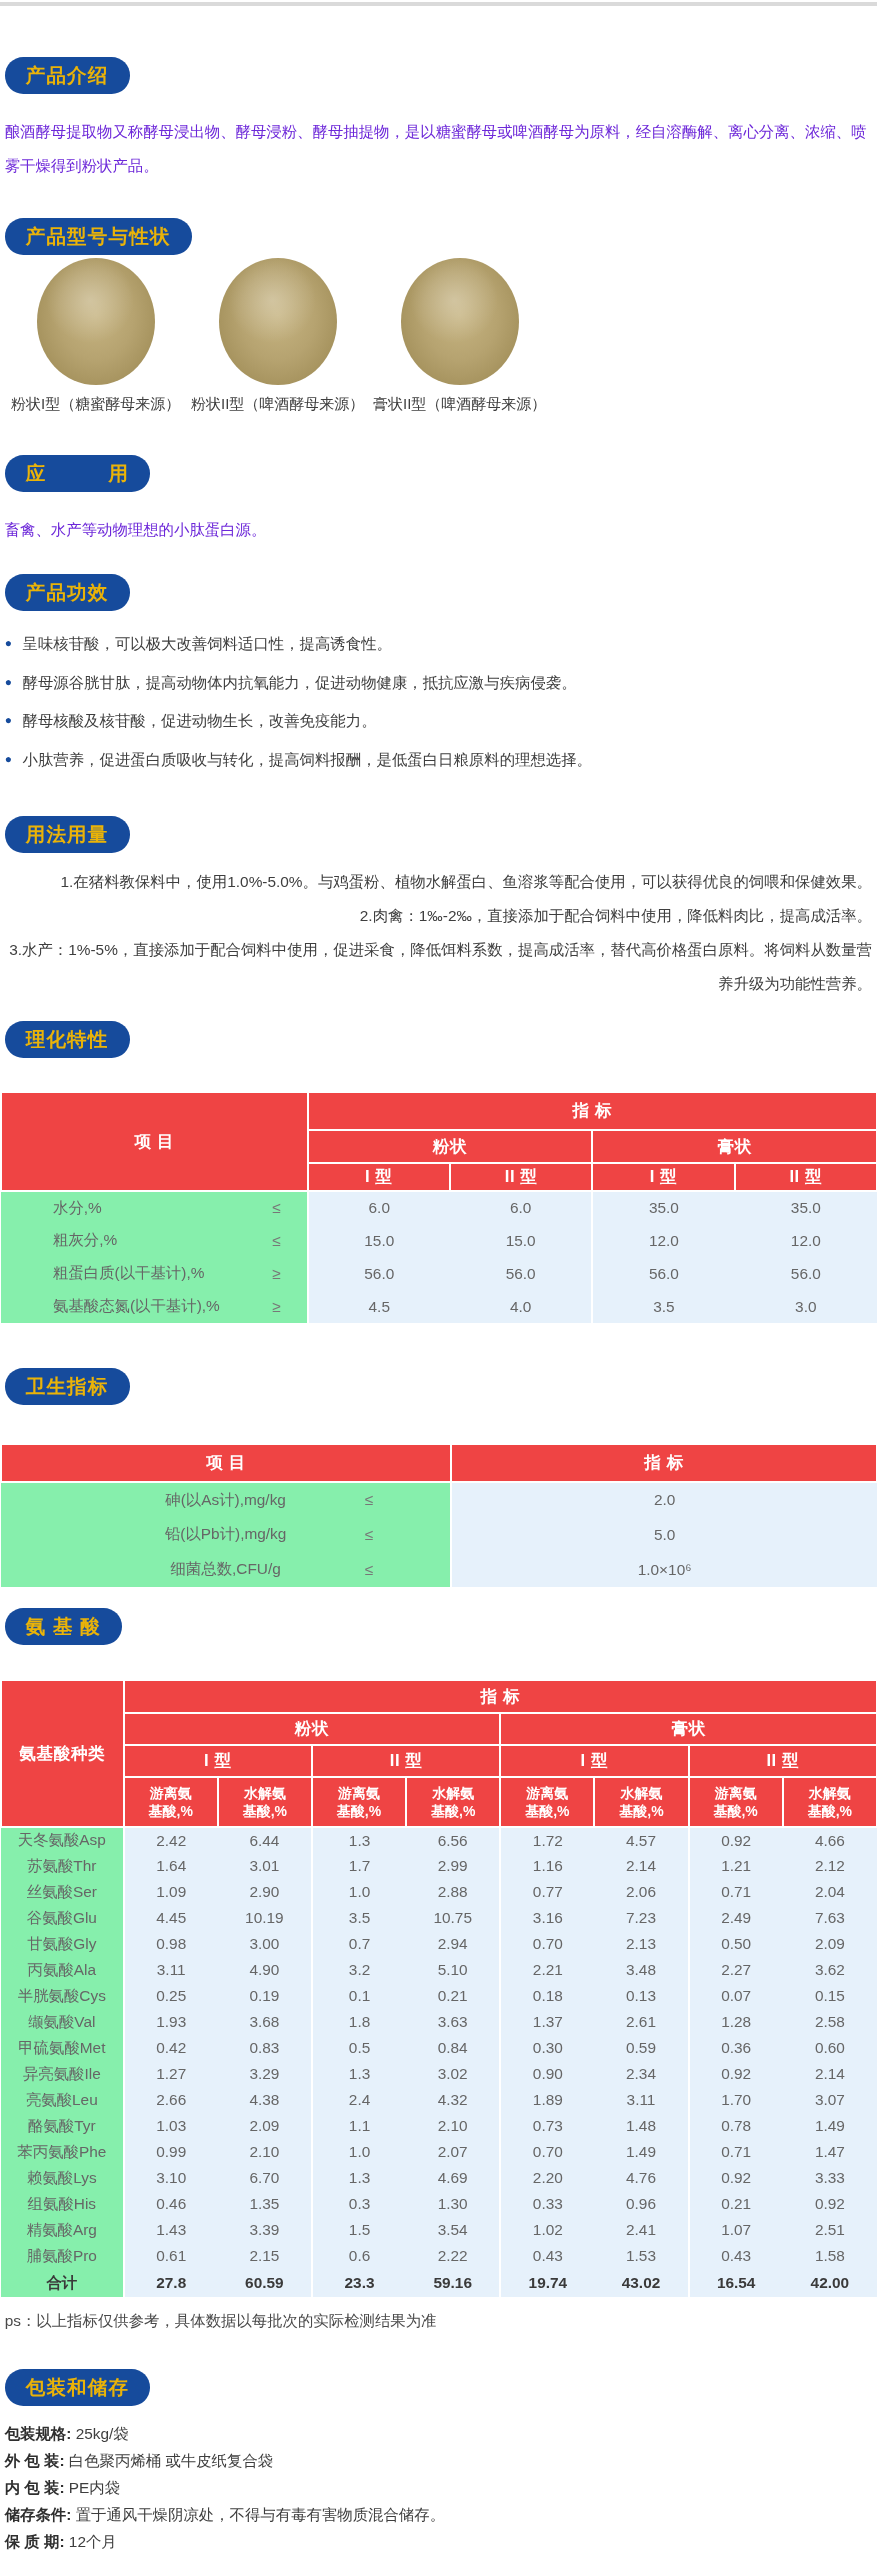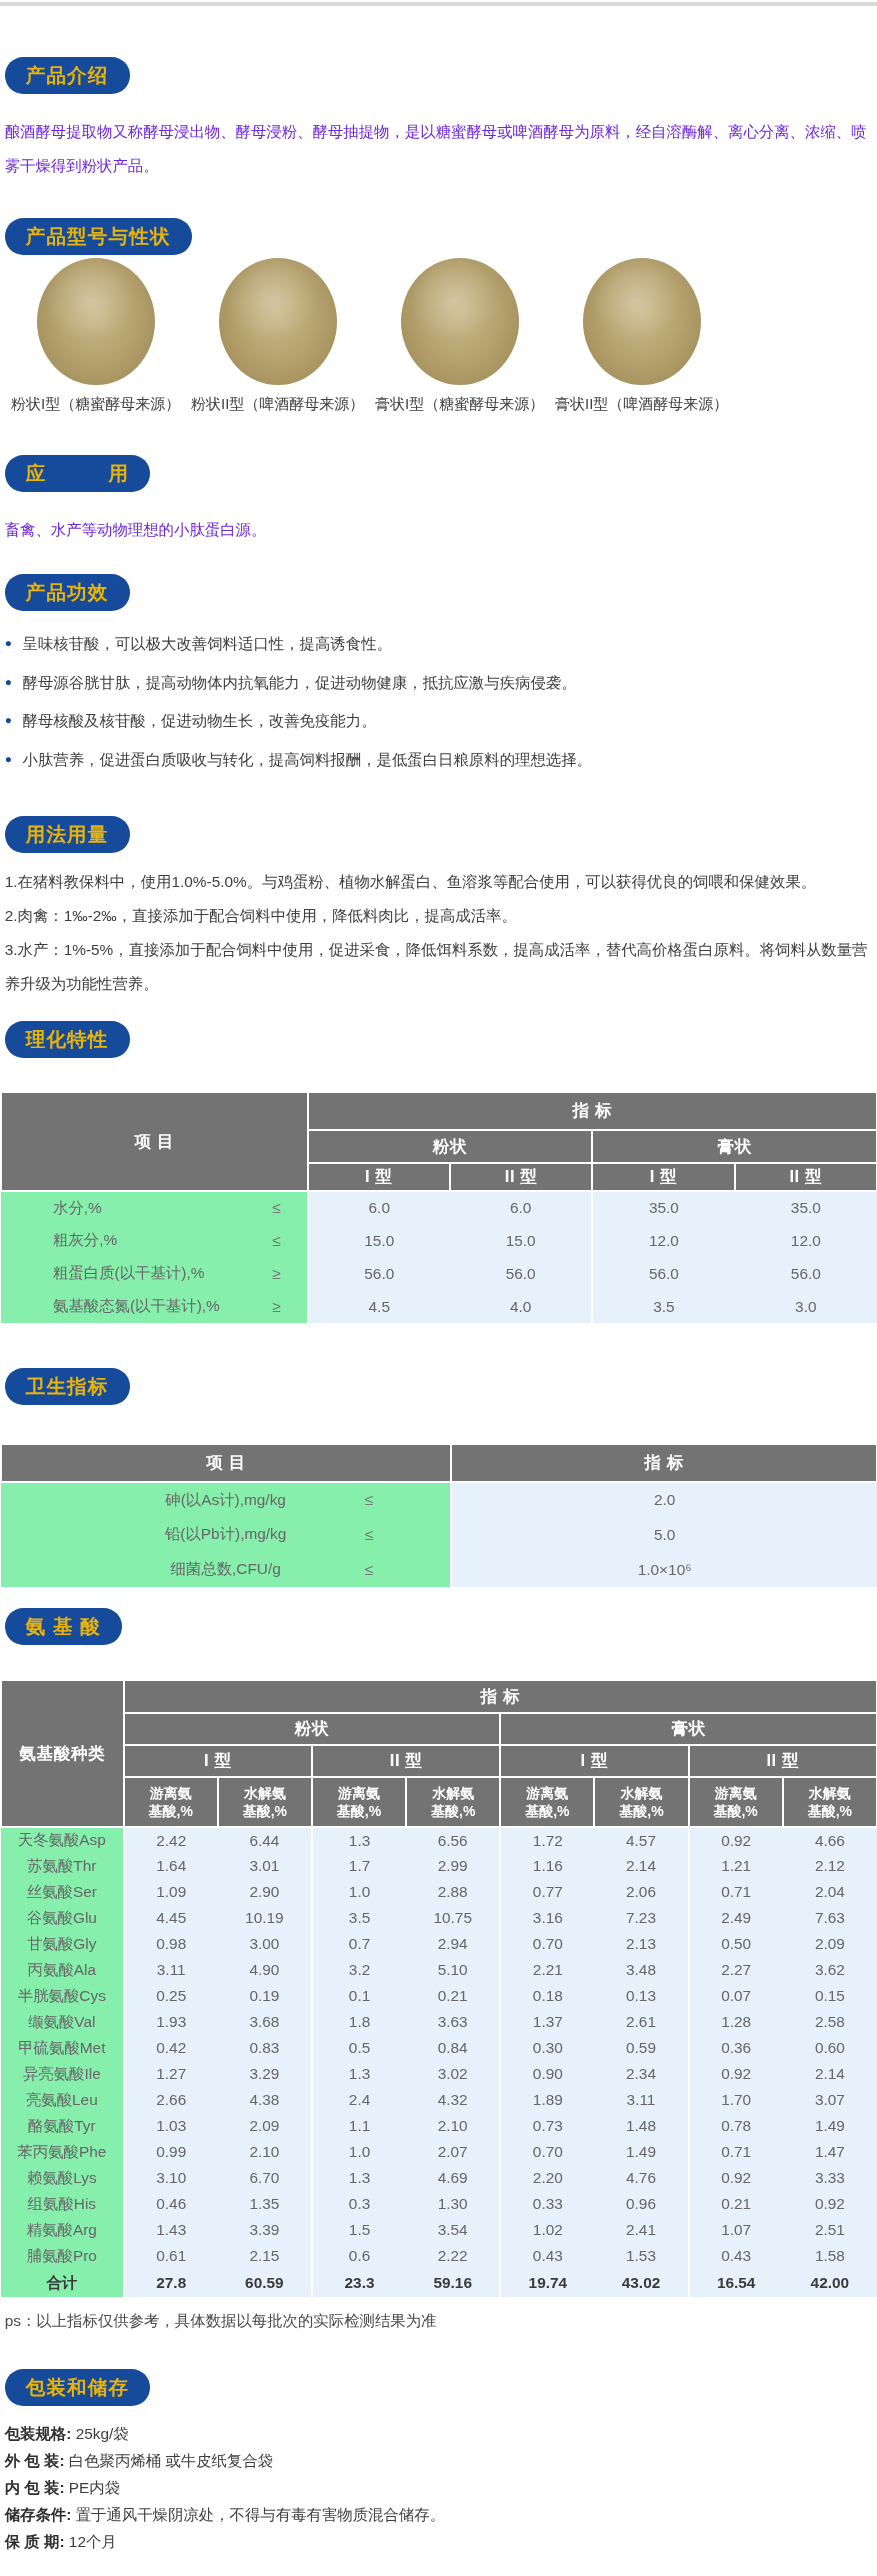--- a/index.html
+++ b/index.html
@@ -33,25 +33,25 @@
     background:
       radial-gradient(ellipse 60% 55% at 45% 33%, rgba(255,255,255,0.28), rgba(255,255,255,0) 62%),
       radial-gradient(ellipse at 50% 45%, #c6b482 0%, #b6a370 45%, #a5925d 75%, #9b8955 100%);
   }
   .p-label{margin-top:9.5px;font-size:15px;color:#3e3e3e;white-space:nowrap;}
   
   .bullets{list-style:none;margin:13px 4.7px 0;padding:0;}
   .bullets li{line-height:38px;font-size:15.4px;}
   .dot{color:#164b9c;font-size:12px;margin-right:10.6px;vertical-align:1.8px;}
   
-  .usage{margin:12px 6px 0 4.7px;font-size:15.4px;line-height:34px;}
+  .usage{margin:12px 6px 0 4.7px;font-size:15.4px;line-height:34px;text-align:right;}
   
   .tbl{width:100%;border-collapse:collapse;table-layout:fixed;}
   .tbl th{
-    background:#737373;color:#fff;font-weight:bold;font-size:16.6px;
+    background:#ef4444;color:#fff;font-weight:bold;font-size:16.6px;
     border:2.4px solid #fff;padding:0;text-align:center;letter-spacing:0.6px;
   }
   .tbl td{padding:0;font-size:15.4px;color:#666;text-align:center;}
   .val-blue{background:#e6f1fb;}
   .bl{border-left:2.4px solid #fff;}
   .item-gray{background:#86efac;color:#4a4a4a;}
   
   .t1{margin-top:33px;}
   .t1 thead tr:nth-child(1){height:38px;}
   .t1 thead tr:nth-child(2){height:33px;}
@@ -99,24 +99,20 @@
       <div class="product">
         <div class="powder"></div>
         <div class="p-label">粉状I型（糖蜜酵母来源）</div>
       </div>
       <div class="product">
         <div class="powder"></div>
         <div class="p-label">粉状II型（啤酒酵母来源）</div>
       </div>
       <div class="product">
         <div class="powder"></div>
-        <div class="p-label">膏状I型（糖蜜酵母来源）</div>
-      </div>
-      <div class="product">
-        <div class="powder"></div>
         <div class="p-label">膏状II型（啤酒酵母来源）</div>
       </div>
     </div>
 </section>
 
 <section class="s-app">
   <div class="badge">应　　　用</div>
   <p class="para">畜禽、水产等动物理想的小肽蛋白源。</p>
 </section>
 

